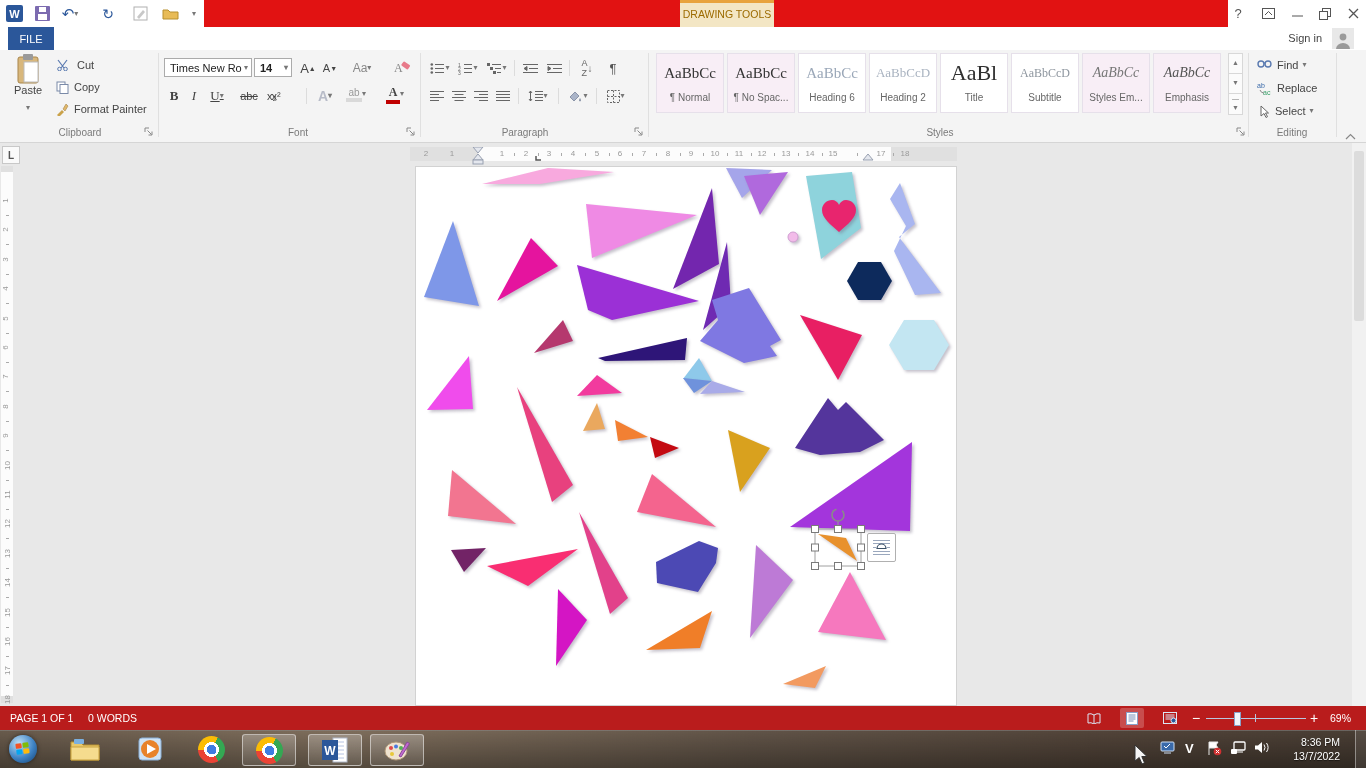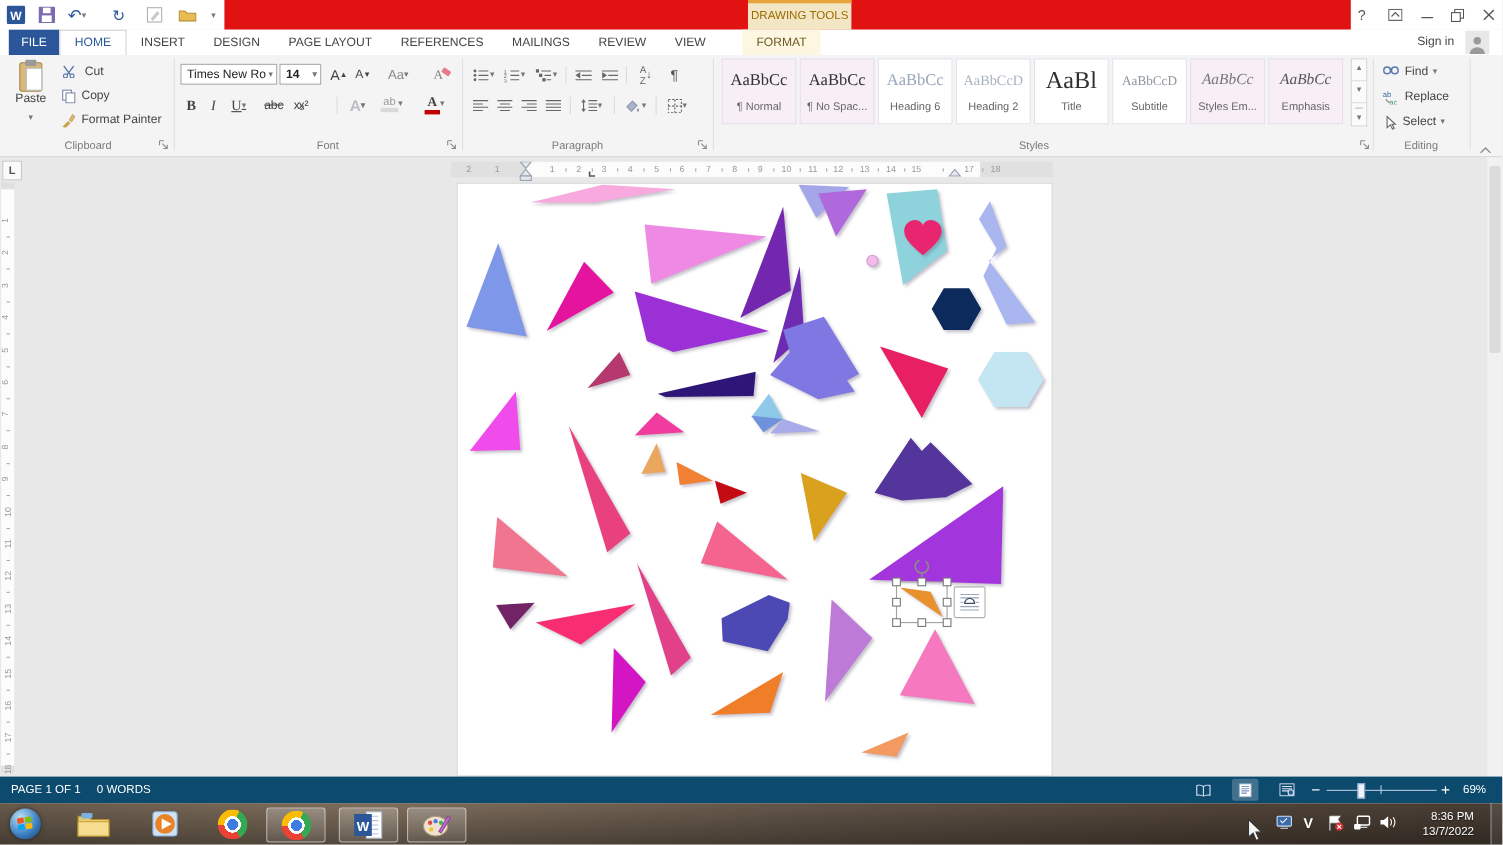--- a/index.html
+++ b/index.html
@@ -55,21 +55,21 @@
     font-size:10px;color:#555;display:flex;align-items:center;justify-content:center;font-weight:bold;}
   #page{left:415px;top:23px;width:542px;height:540px;background:#fff;border:1px solid #d2d2d2;box-sizing:border-box;}
   #shapes-svg{position:absolute;left:415px;top:23px;width:542px;height:540px;}
   .shape{filter:drop-shadow(2px 2.5px 1.5px rgba(110,100,125,.40));}
   #layoutopts{left:867px;top:390px;width:27px;height:27px;background:#fff;border:1px solid #b0b0b0;border-radius:2px;
     display:flex;align-items:center;justify-content:center;}
   #vscroll{left:1352px;top:0;width:14px;height:563px;background:#f1f1f1;}
   #vthumb{left:1354px;top:8px;width:10px;height:170px;background:#dcdcdc;border-radius:2px;}
   #collapse{left:1340px;top:-16px;width:20px;height:14px;display:flex;align-items:center;justify-content:center;}
   
-  #statusbar{left:0;top:706px;width:1366px;height:24px;background:#0c4a6e;color:#fff;font-size:10.5px;}
+  #statusbar{left:0;top:706px;width:1366px;height:24px;background:#b91c1c;color:#fff;font-size:10.5px;}
   .sb{position:absolute;top:0;height:24px;line-height:24px;}
   .sbtn{position:absolute;top:2px;width:24px;height:20px;display:flex;align-items:center;justify-content:center;border-radius:2px;}
   .sbtn.on{background:rgba(255,255,255,.22);}
   
   #taskbar{left:0;top:730px;width:1366px;height:38px;
     background:linear-gradient(90deg,#7a6a58,#9c8871 25%,#6f6052 55%,#58483c 80%,#4a3e34);}
   #glass{position:absolute;inset:0;background:linear-gradient(180deg,rgba(70,60,52,.35),rgba(25,22,18,.55));border-top:1px solid rgba(255,255,255,.28);}
   .tb-ic{position:absolute;top:4px;width:30px;height:30px;display:flex;align-items:center;justify-content:center;}
   .framed{border:1px solid rgba(255,255,255,.5);background:linear-gradient(180deg,rgba(255,255,255,.25),rgba(255,255,255,.08));border-radius:3px;width:52px;}
   .orb{width:28px;height:28px;border-radius:50%;background:radial-gradient(circle at 35% 30%,#bfe0f5,#3f83c4 55%,#103f73);box-shadow:0 0 4px rgba(0,0,0,.5);position:relative;}
@@ -144,31 +144,20 @@
     </div>
     <div class="abs winbtn" style="left:1339px">
       <svg class="pic" width="11" height="11">
           <path d="M1 1 L10 10 M10 1 L1 10" stroke="#555" stroke-width="1.3"></path>
         </svg>
     </div>
   </div>
 
   <div id="tabrow" class="abs">
     <div id="file-tab">FILE</div>
-    <div style="display:flex" id="main-tabs">
-        <div class="tab active">HOME</div>
-        <div class="tab">INSERT</div>
-        <div class="tab">DESIGN</div>
-        <div class="tab">PAGE LAYOUT</div>
-        <div class="tab">REFERENCES</div>
-        <div class="tab">MAILINGS</div>
-        <div class="tab">REVIEW</div>
-        <div class="tab">VIEW</div>
-        <div class="tab ctx">FORMAT</div>
-      </div>
   </div>
   <div id="signin">Sign in</div>
   <div id="avatar">
     <svg class="pic" width="16" height="17">
         <circle cx="8" cy="5" r="3.4" fill="#9a9a9a"></circle>
         <path d="M1 17 a7 6 0 0 1 14 0 z" fill="#9a9a9a"></path>
       </svg>
   </div>
 
   <div id="ribbon" class="abs">

